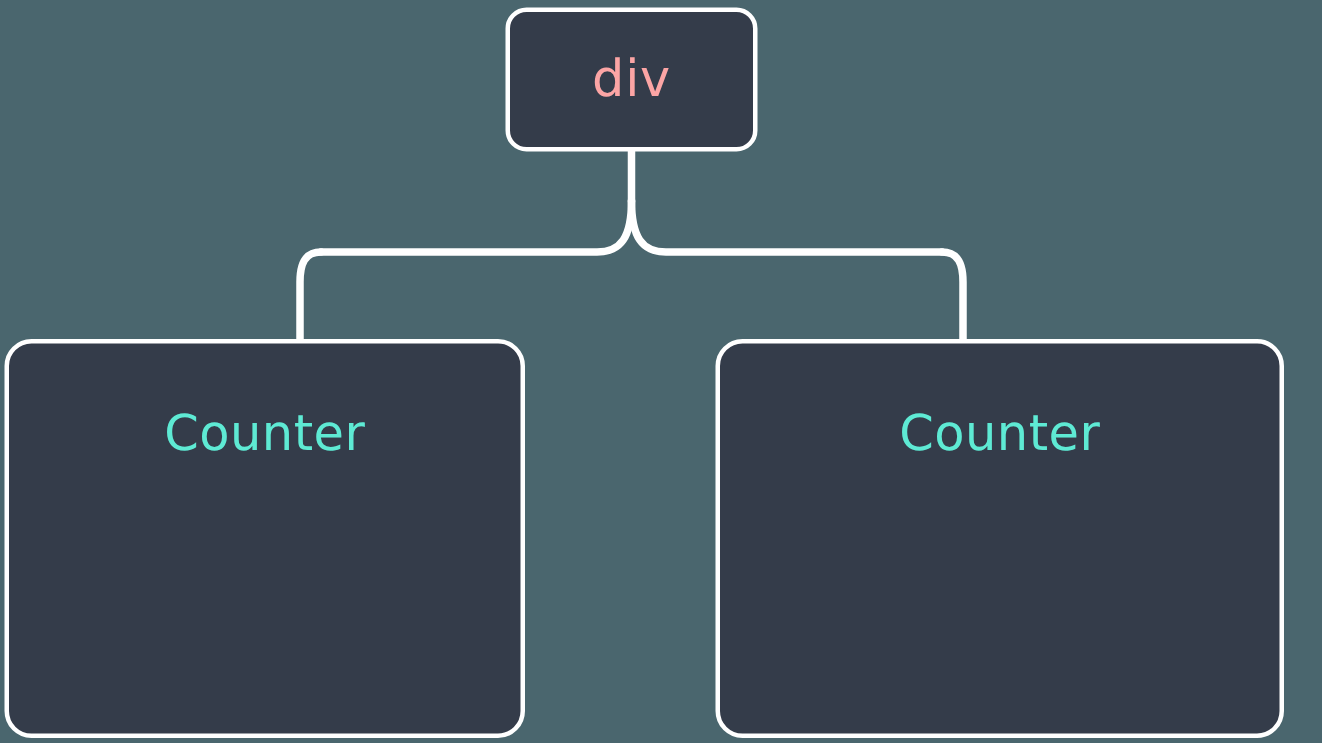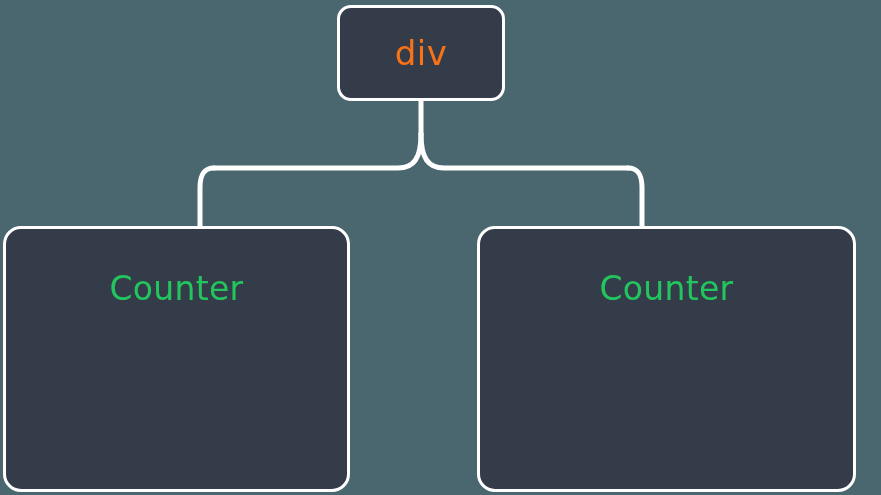--- a/index.html
+++ b/index.html
@@ -41,39 +41,39 @@
   }
   #node-div {
     left: 337px;
     top: 5px;
     width: 168px;
     height: 96px;
     justify-content: center;
     border-radius: 14px;
   }
   .node-title-root {
-    color: #f97316;
+    color: #fca5a5;
     font-size: 34px;
     letter-spacing: 0.5px;
     line-height: 1;
   }
   #node-counter-left {
     left: 3px;
     top: 226px;
     width: 347px;
     height: 266px;
   }
   #node-counter-right {
     left: 477px;
     top: 226px;
     width: 379px;
     height: 266px;
   }
   .node-title {
-    color: #22c55e;
+    color: #5eead4;
     font-size: 33px;
     letter-spacing: 0.3px;
     line-height: 1;
     margin-top: 43px;
   }
 </style>
 </head>
 <body>
 
 <div id="stage">

